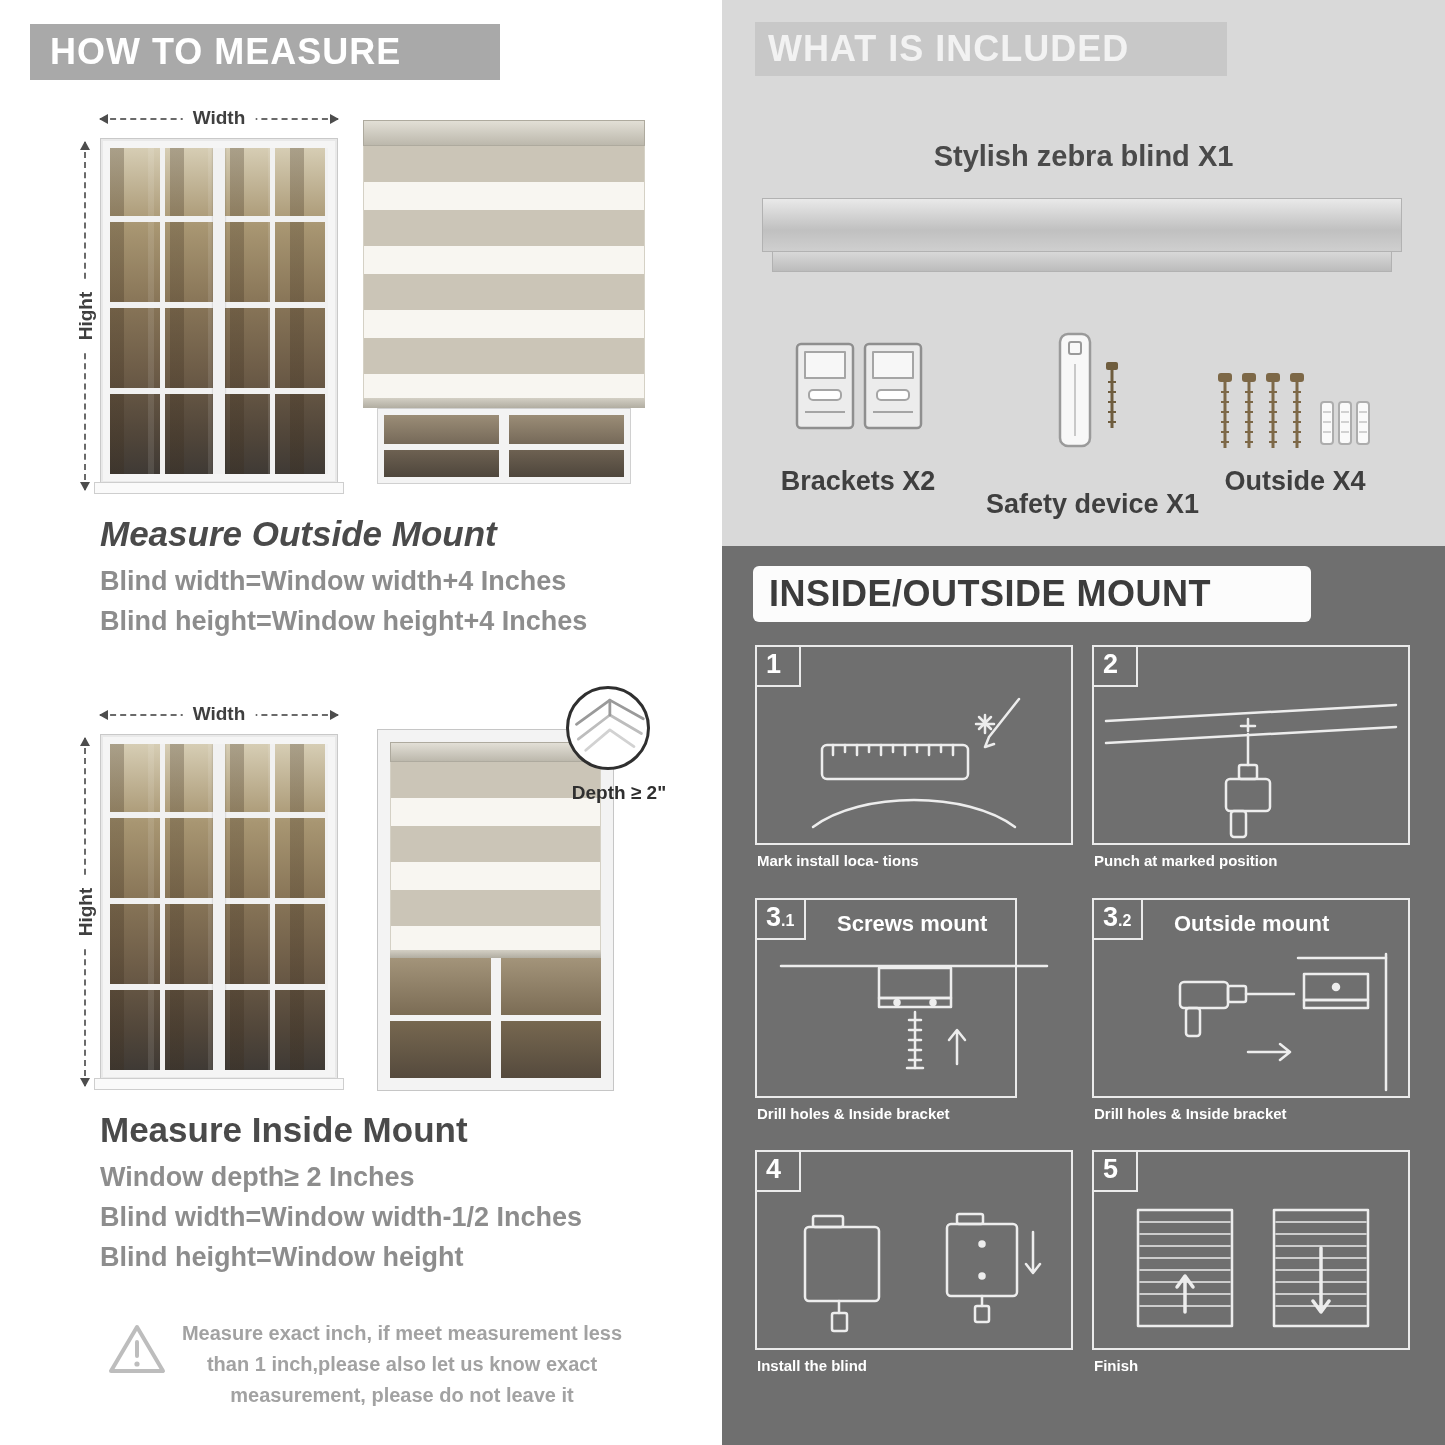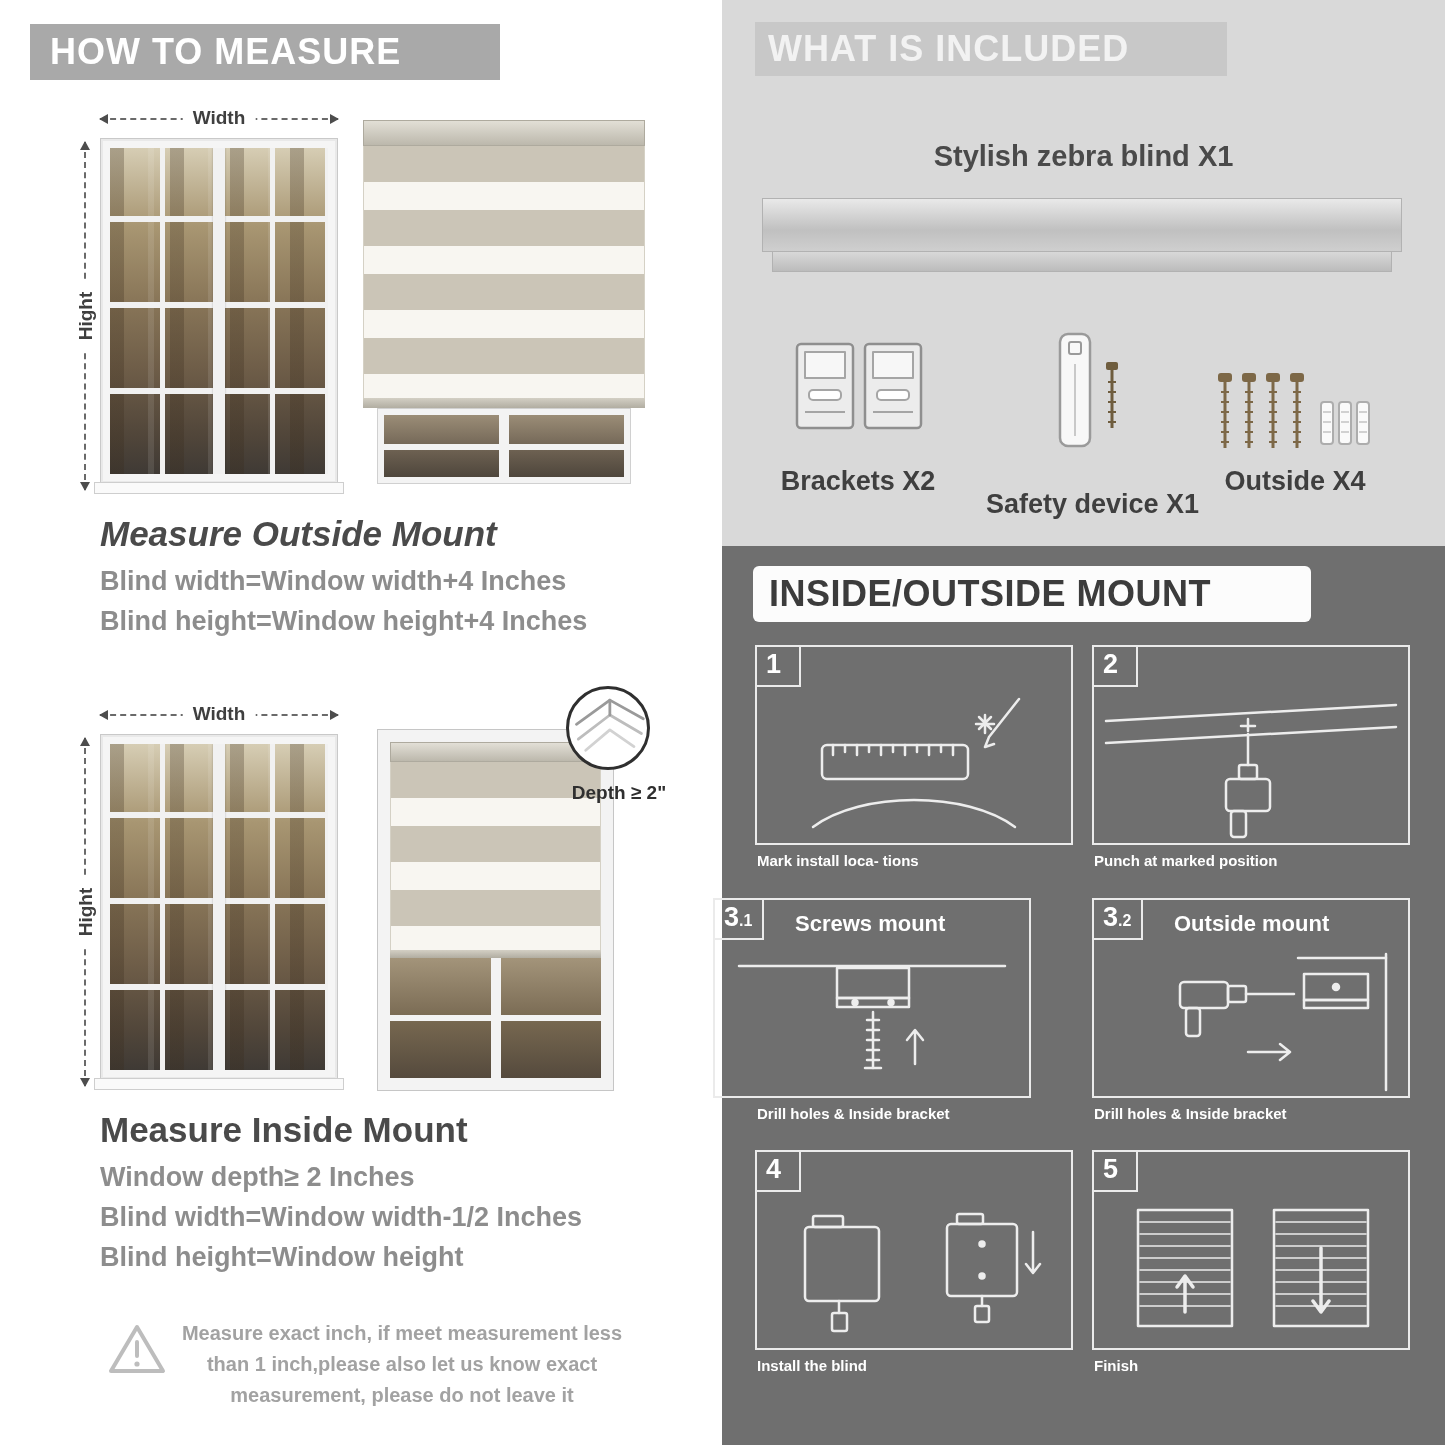--- a/index.html
+++ b/index.html
@@ -312,21 +312,21 @@
       <path d="M150 32 v12 M143 39 h14"></path>
       <path d="M150 47 L150 78"></path>
       <rect x="141" y="78" width="18" height="14" rx="2"></rect>
       <rect x="128" y="92" width="44" height="32" rx="4"></rect>
       <rect x="133" y="124" width="15" height="26" rx="3"></rect>
     </g>
   </svg>
 </div>
 <div class="abs step-caption" style="left:1094px; top:852px; width:318px;">Punch at  marked position</div>
 
-<div class="abs step-panel" style="left:713px; top:898px; width:318px; height:200px;">
+<div class="abs step-panel" style="left:755px; top:898px; width:262px; height:200px;">
   <div class="step-num"><span>3</span><span class="step-sub">.1</span></div>
   <span class="step-title">Screws mount</span>
   <svg class="step-art" viewBox="0 0 306 156">
     <g stroke="#ededed" fill="none" stroke-width="2.5" stroke-linecap="round" stroke-linejoin="round">
       <path d="M20 26 H286"></path>
       <rect x="118" y="28" width="72" height="30"></rect>
       <rect x="118" y="58" width="72" height="9"></rect>
       <circle cx="136" cy="62.5" r="2.5" fill="#ededed"></circle>
       <circle cx="172" cy="62.5" r="2.5" fill="#ededed"></circle>
       <path d="M154 128 V72"></path>

